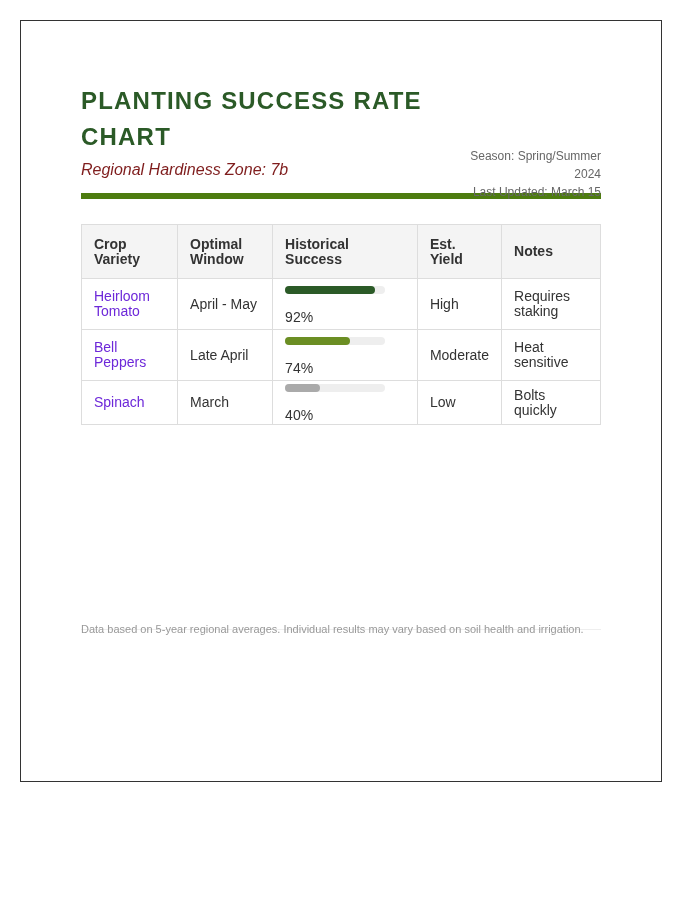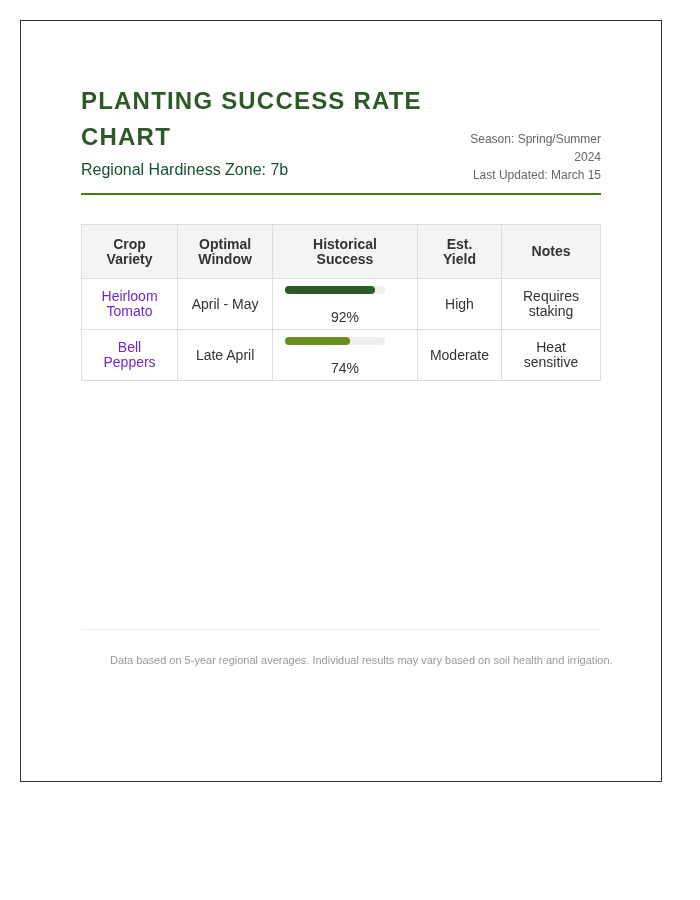--- a/index.html
+++ b/index.html
@@ -6,48 +6,48 @@
   body { width: 700px; height: 900px; position: relative; font-family: "Liberation Sans", sans-serif; color: #333333; }
   .page {
     position: absolute; left: 20px; top: 20px;
     width: 640px; height: 760px;
     border: 1px solid #333333; background: #ffffff;
     box-sizing: content-box;
   }
   .inner { position: absolute; left: 60px; top: 0; width: 520px; }
   .header {
     position: absolute; left: 0; top: 62px; width: 520px; height: 110px;
-    border-bottom: 2px solid #4d7c0f;
+    border-bottom: 6px solid #4d7c0f;
   }
   .title {
     position: absolute; left: 0; top: 0; width: 360px;
     margin: 0; font-size: 24px; font-weight: bold; letter-spacing: 1.2px;
     line-height: 36px; color: #2b5a27; text-transform: uppercase;
   }
   .subtitle {
-    position: absolute; left: 0; top: 77px; font-size: 16px; color: #14532d; line-height: 20px;
+    position: absolute; left: 0; top: 77px; font-size: 16px; color: #7f1d1d; line-height: 20px; font-style: italic;
   }
   .meta {
-    position: absolute; right: 0; top: 47px; width: 150px; text-align: right;
+    position: absolute; right: 0; top: 64px; width: 150px; text-align: right;
     font-size: 12px; line-height: 18px; color: #666666;
   }
   table {
     position: absolute; left: 0; top: 203px; width: 520px;
     border-collapse: collapse; font-size: 14px;
   }
-  th, td { border: 1px solid #dddddd; padding: 0 12px; text-align: center; vertical-align: middle; line-height: 15px; }
+  th, td { border: 1px solid #dddddd; padding: 0 12px; text-align: left; vertical-align: middle; line-height: 15px; }
   th { background: #f4f4f4; font-weight: bold; color: #333333; height: 54px; box-sizing: border-box; }
   td { height: 51px; box-sizing: border-box; }
   tr.short td { height: 44px; }
   td.crop { color: #6d28d9; }
   .bar-track { width: 100px; height: 8px; border-radius: 4px; background: #eeeeee; margin-top: 2px; }
   .bar-fill { height: 8px; border-radius: 4px; }
   .pct { font-size: 14px; line-height: 15px; margin-top: 16px; }
   .footer-rule { position: absolute; left: 0; top: 608px; width: 520px; border-top: 1px solid #eeeeee; }
-  .footnote { position: absolute; left: 0; top: 632px; font-size: 11px; color: #999999; line-height: 14px; white-space: nowrap; margin-left: 29px; }
+  .footnote { position: absolute; left: 0; top: 601px; font-size: 11px; color: #999999; line-height: 14px; white-space: nowrap; }
 </style>
 </head>
 <body>
 
 <div class="page">
   <div class="inner">
     <div class="header">
       <h1 class="title">PLANTING SUCCESS RATE CHART</h1>
       <div class="subtitle">Regional Hardiness Zone: 7b</div>
       <div class="meta">
@@ -84,19 +84,31 @@
           <td>Late April</td>
           <td>
             <div class="bar-track">
                 <div class="bar-fill" style="width: 65%; background: rgb(107, 142, 35);"></div>
               </div>
             <div class="pct">74%</div>
           </td>
           <td>Moderate</td>
           <td>Heat sensitive</td>
         </tr>
+        <tr class="short">
+          <td class="crop">Spinach</td>
+          <td>March</td>
+          <td>
+            <div class="bar-track">
+                <div class="bar-fill" style="width: 35%; background: rgb(170, 170, 170);"></div>
+              </div>
+            <div class="pct">40%</div>
+          </td>
+          <td>Low</td>
+          <td>Bolts quickly</td>
+        </tr>
       </tbody>
     </table>
 
     <div class="footer-rule"></div>
     <div class="footnote">Data based on 5-year regional averages. Individual results may vary based on soil health and irrigation.</div>
   </div>
 </div>
 
 </body></html>

